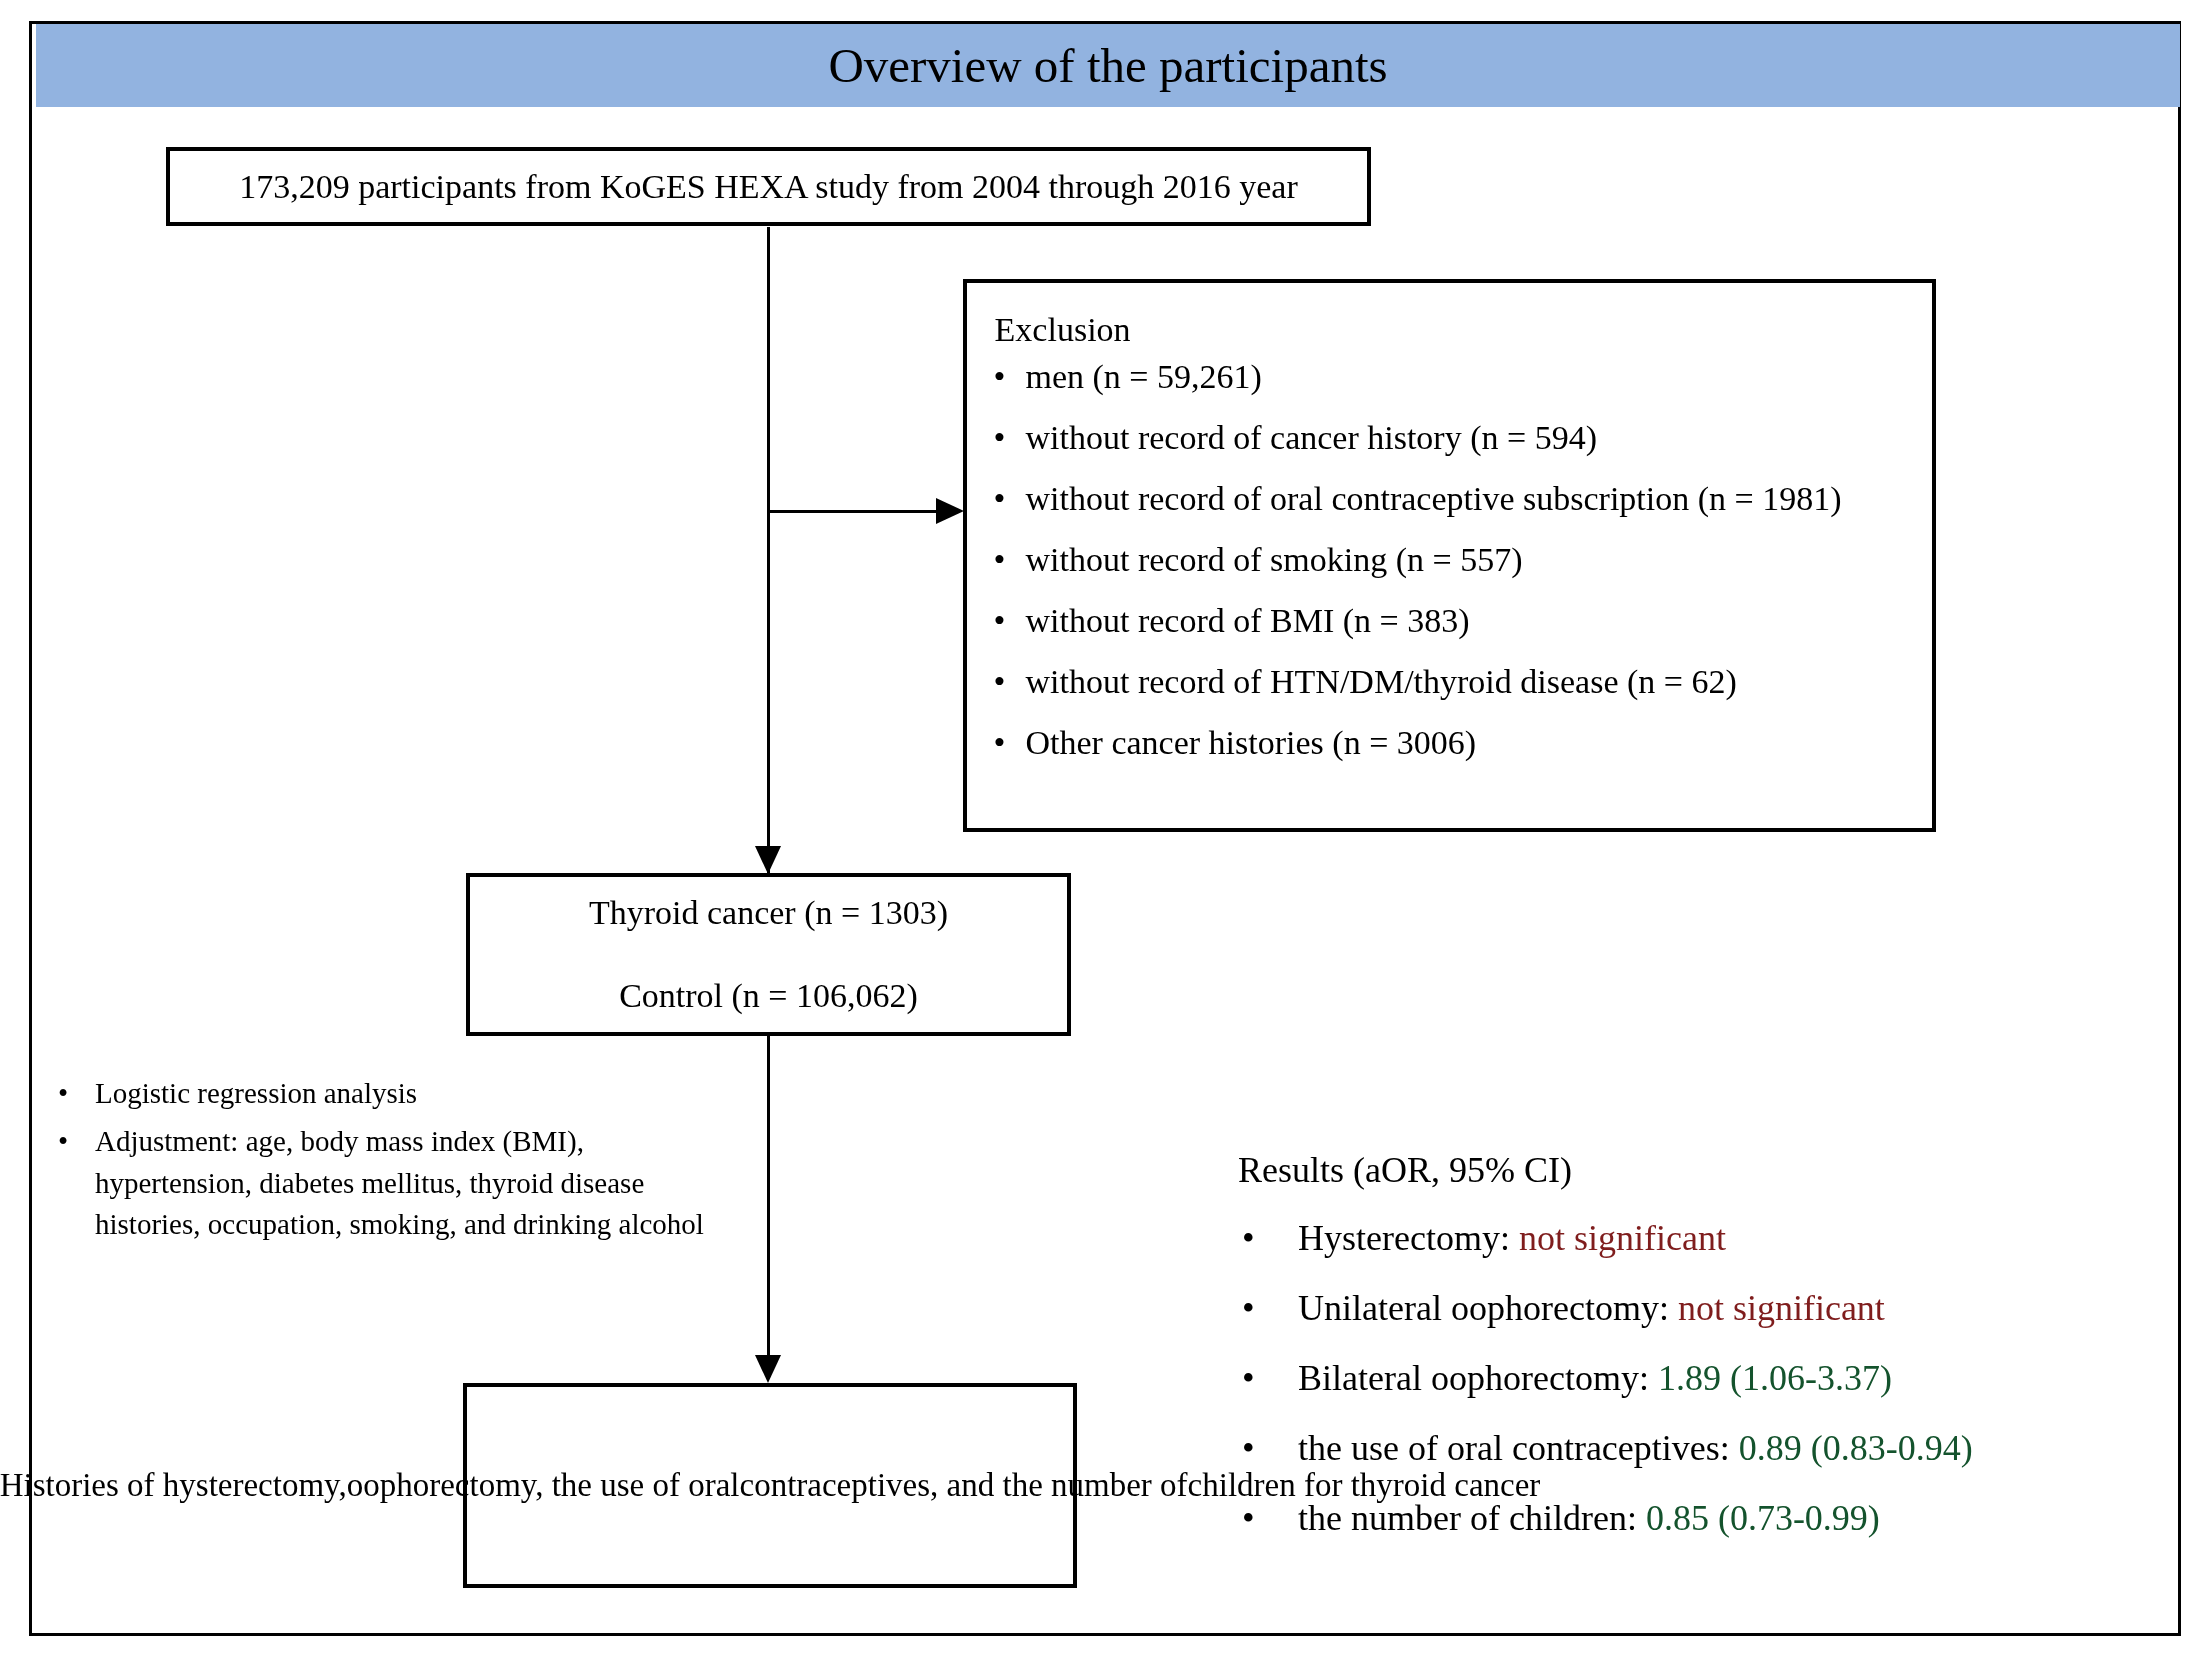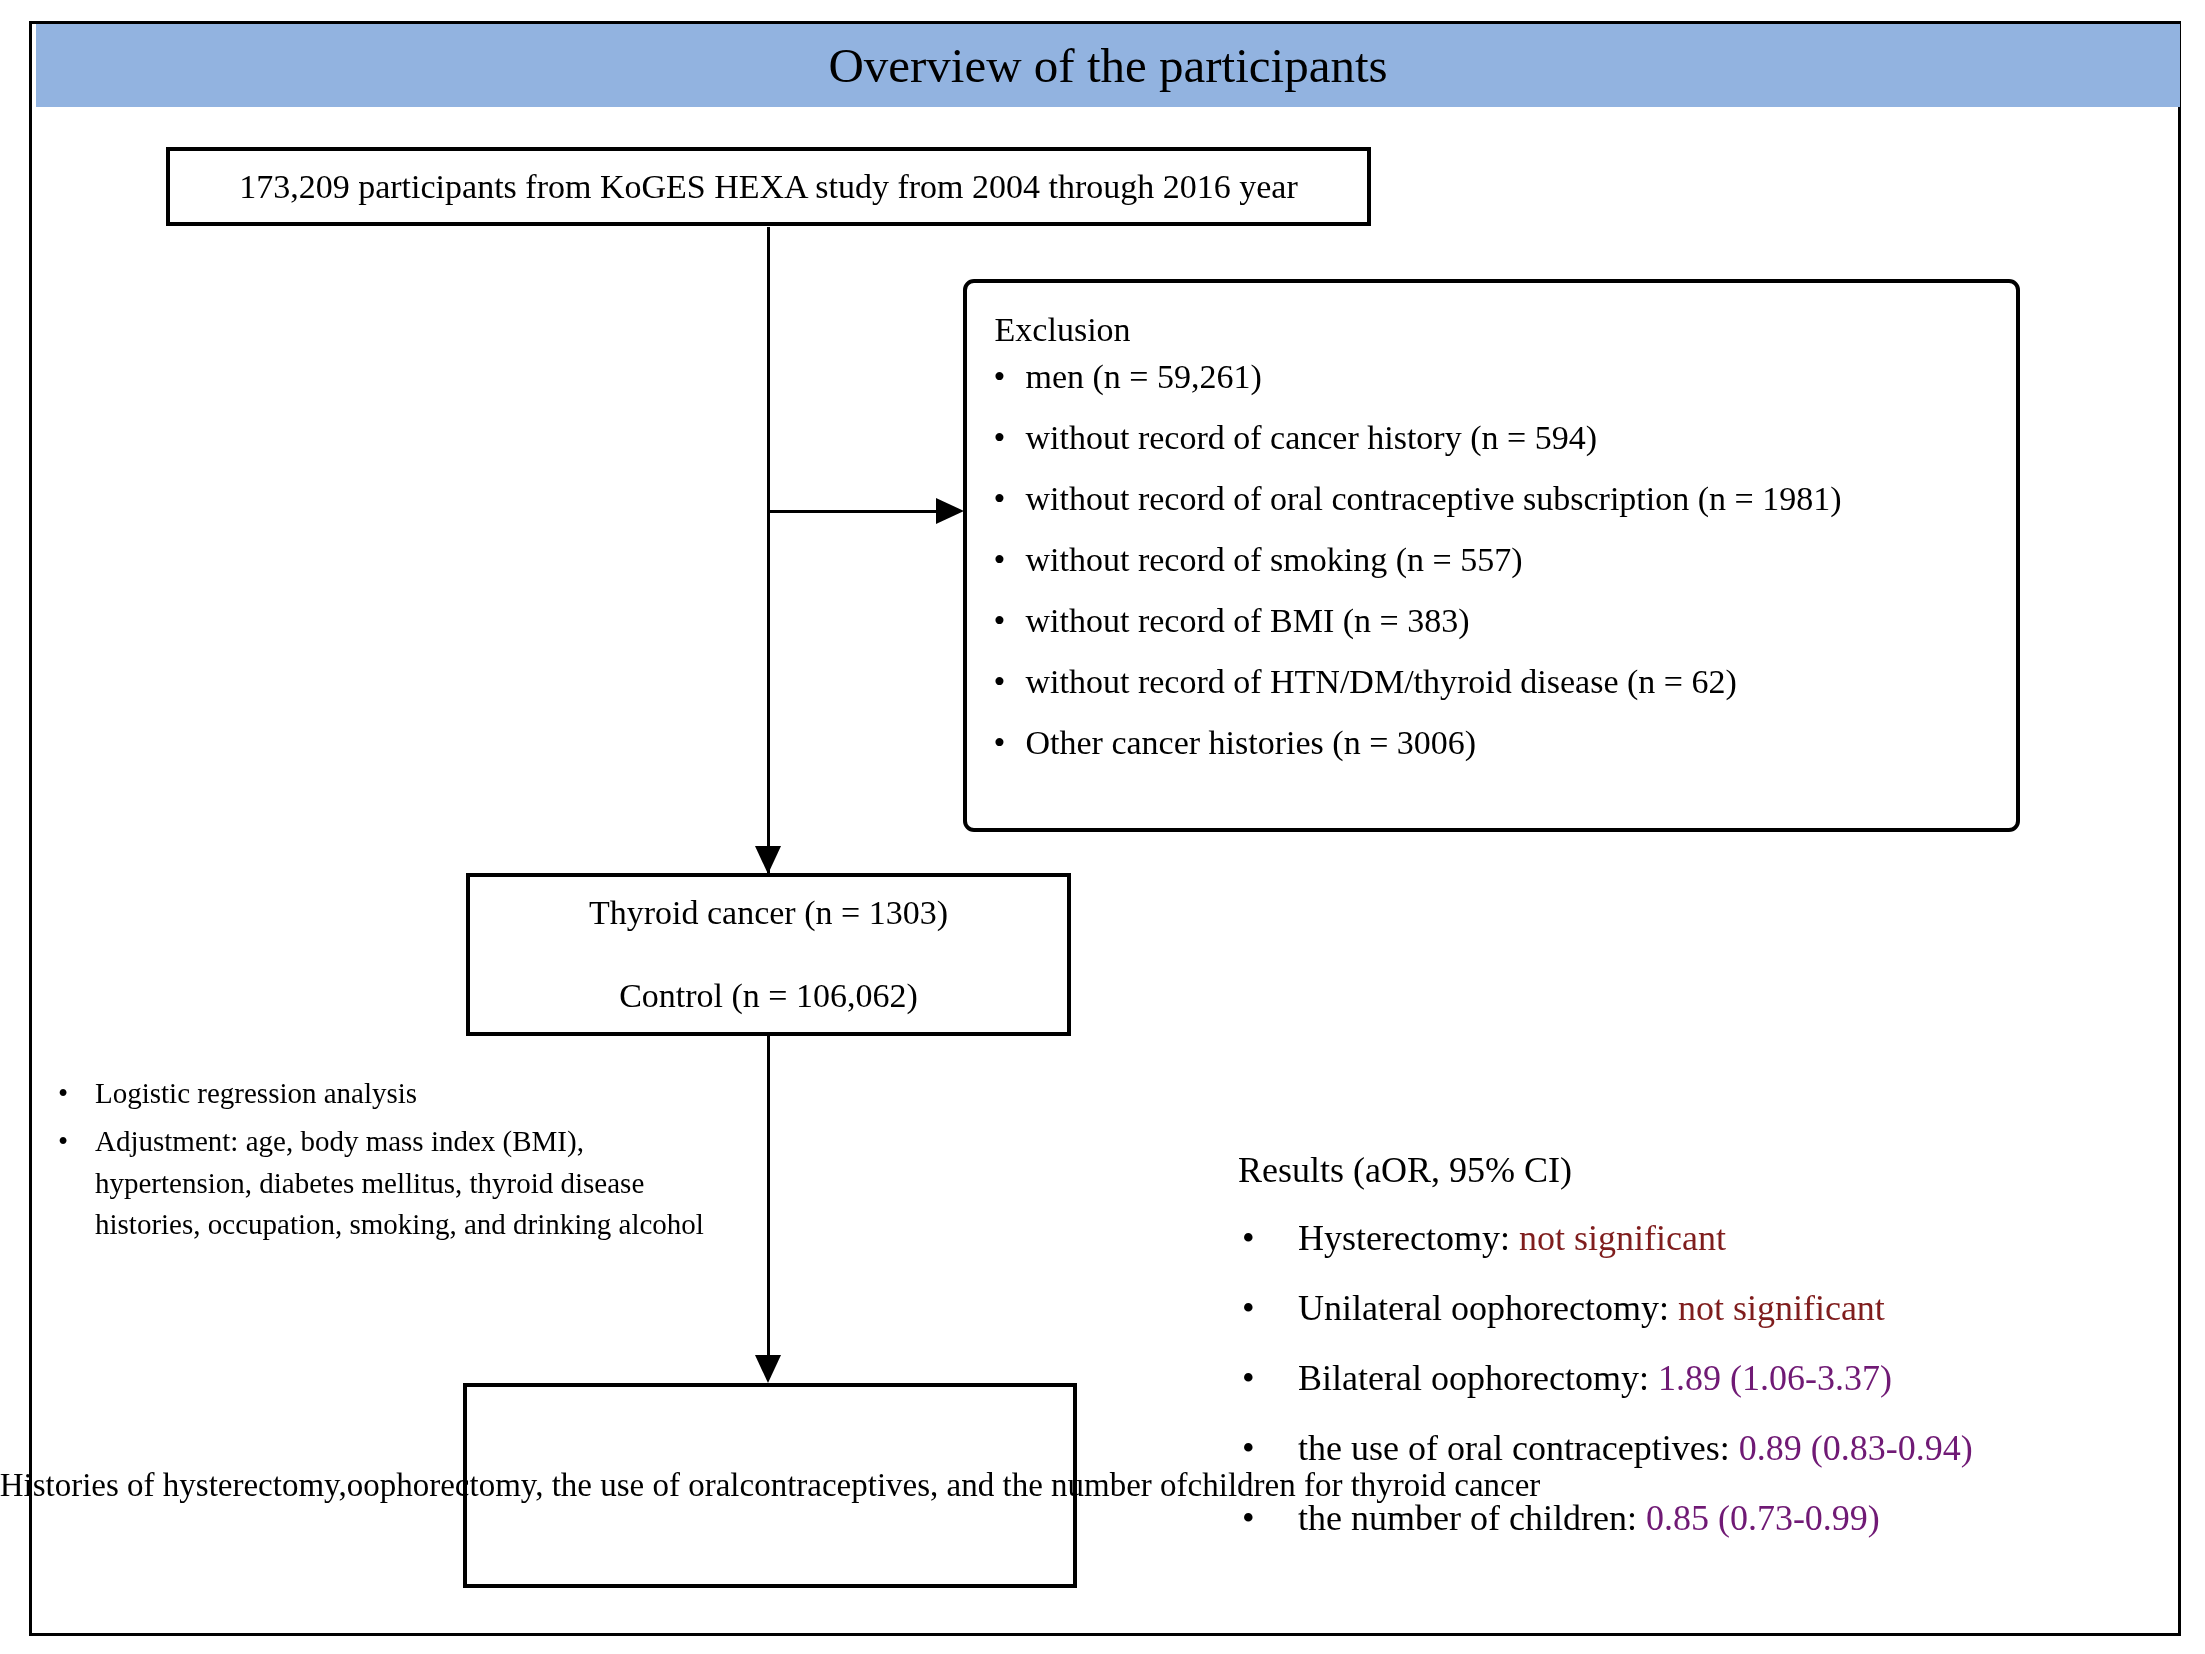--- a/index.html
+++ b/index.html
@@ -67,24 +67,23 @@
   }
   #box-source .box-line {
     font-size: 34px;
     white-space: nowrap;
   }
 
   
   #box-exclusion {
     left: 963px;
     top: 279px;
-    width: 1057px;
+    width: 973px;
     height: 553px;
     padding: 18.4px 0 0 21.5px;
-    border-radius: 11px;
   }
   #exclusion-title {
     font-size: 34px;
     margin: 9.2px 0 11.3px 6.1px;
   }
   .excl-list {
     list-style: none;
     margin: 0;
     padding: 0;
   }
@@ -212,21 +211,21 @@
     margin-bottom: 34px;
     white-space: nowrap;
   }
   .result-item .bullet {
     position: absolute;
     left: 4.1px;
     top: 0;
     font-size: 36px;
   }
   .value-ns { color: #7f1d1d; }
-  .value-sig { color: #701a75; }
+  .value-sig { color: #14532d; }
 </style>
 </head>
 <body>
 
 <div id="canvas">
 
   <div id="outer-frame"></div>
 
   <div id="title-banner">
     <div id="title-text">Overview of the participants</div>

